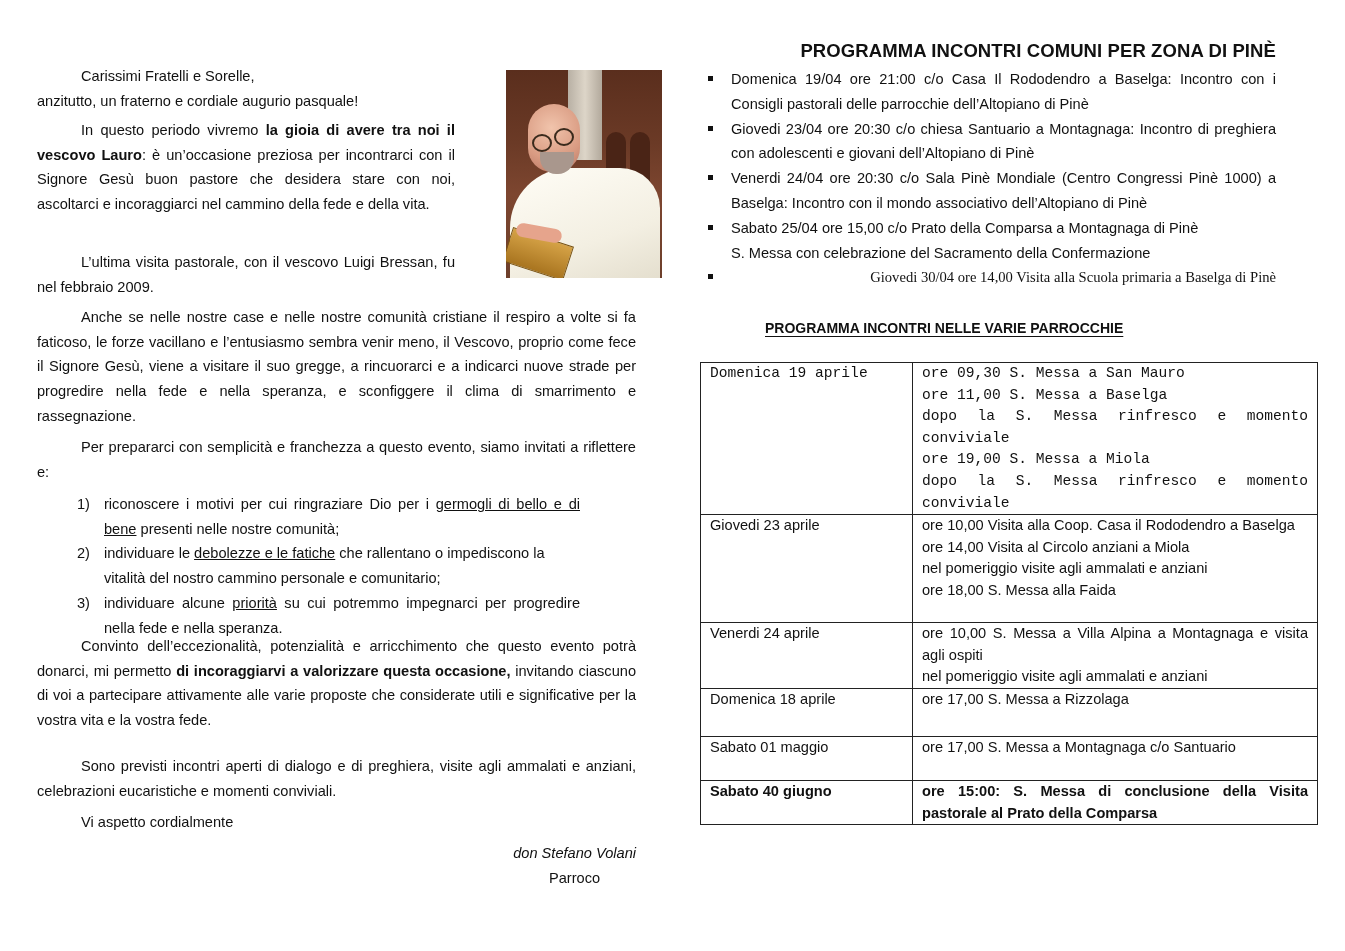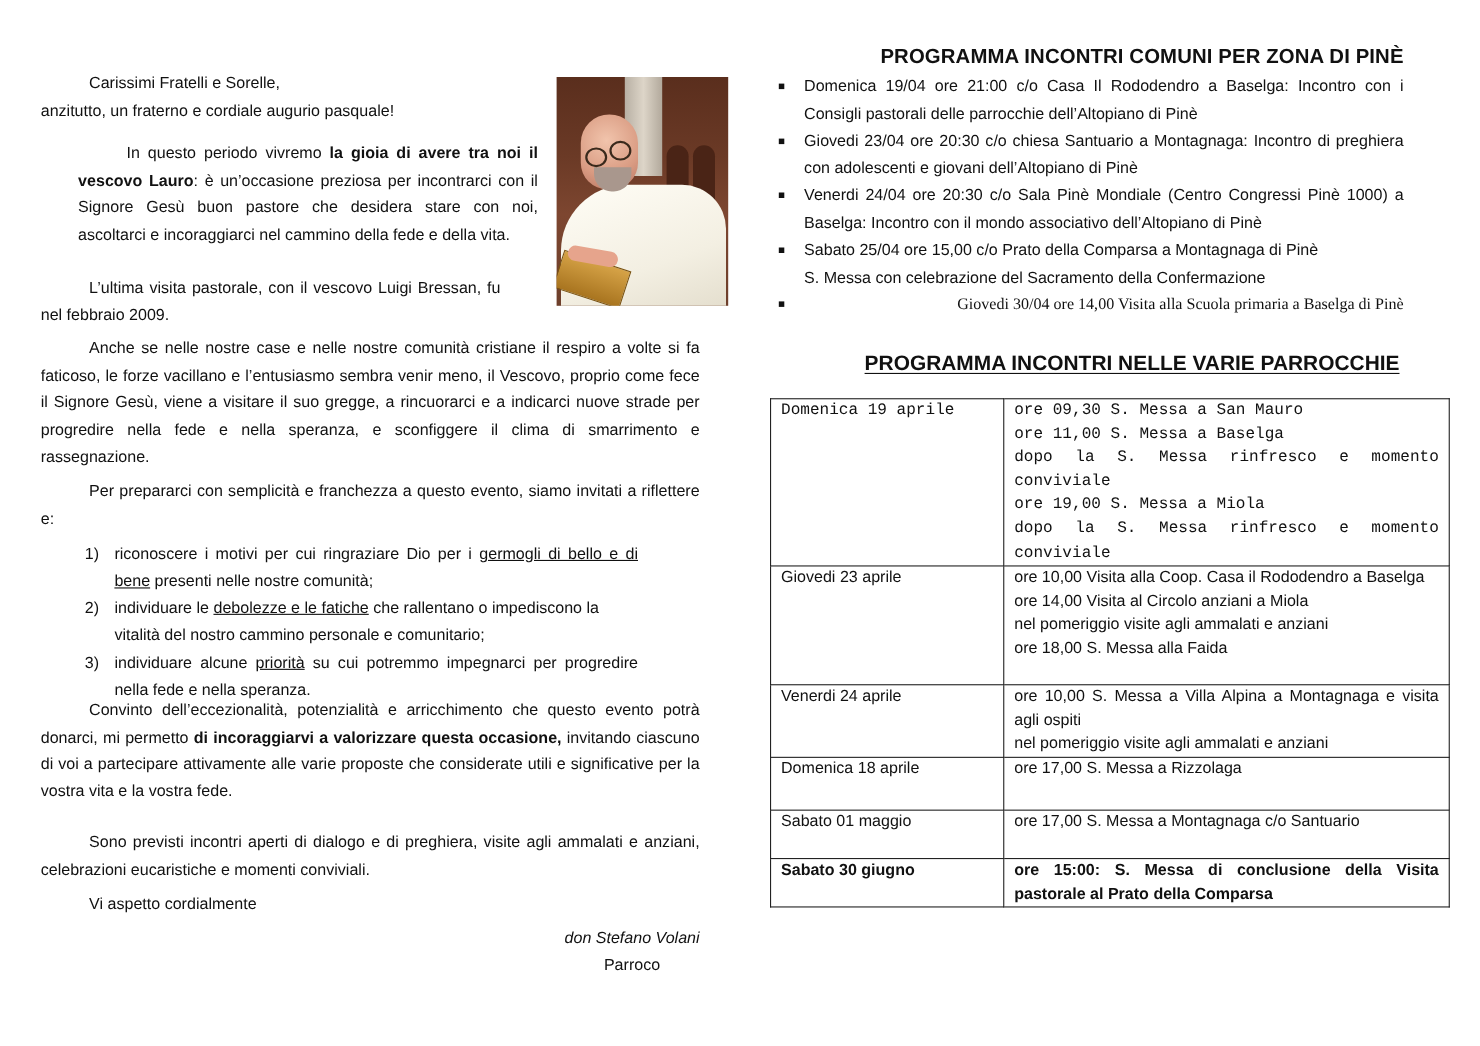--- a/index.html
+++ b/index.html
@@ -38,40 +38,40 @@
   .list li .num { position: absolute; left: 0; top: 0; }
   .list li.justify { text-align: justify; }
   .sig { position: absolute; font-style: italic; right: 0; text-align: right; }
   .sig2 { position: absolute; left: 512px; }
 
   
   .h1 { position: absolute; left: 0; width: 576px; text-align: right; font-weight: bold; font-size: 18.5px; top: 40px; letter-spacing: 0.1px; }
   .bullets { position: absolute; top: 67px; left: 0; width: 576px; margin: 0; padding: 0; list-style: none; }
   .bullets li { position: relative; padding-left: 31px; line-height: 24.8px; text-align: justify; }
   .bullets li .sq { position: absolute; left: 8px; top: 9px; width: 5px; height: 5px; background: #111; }
-  .h2 { position: absolute; top: 320px; left: 65px; font-weight: bold; font-size: 19px; text-decoration: underline; text-underline-offset: 3px; margin-left: 21px; }
+  .h2 { position: absolute; top: 320px; left: 65px; font-weight: bold; font-size: 14px; text-decoration: underline; text-underline-offset: 3px; }
 
   table.sched { position: absolute; top: 362px; left: 0; width: 618px; border-collapse: collapse; }
   table.sched td { border: 1.3px solid #222; vertical-align: top; padding: 0 9px; line-height: 21.6px; font-size: 14.6px; }
   table.sched td.day { width: 193px; }
   table.sched td.acts { text-align: justify; }
   table.sched tr.bold td { font-weight: bold; }
   .act-line { display: block; }
 </style>
 </head>
 <body>
 
 <div class="page left">
 
   <p class="p narrow indent" style="top:64px;">
     <span>Carissimi Fratelli e Sorelle,</span>
   </p>
   <p class="p narrow" style="top:89px;">anzitutto, un fraterno e cordiale augurio pasquale!</p>
 
-  <p class="p narrow indent" style="top:128px;margin-left:34px;"><span>In questo periodo vivremo </span><b>la gioia di avere tra noi il vescovo Lauro</b><span>: è un’occasione preziosa per incontrarci con il Signore Gesù buon pastore che desidera stare con noi, ascoltarci e incoraggiarci nel cammino della fede e della vita.</span></p>
+  <p class="p narrow indent" style="top:118px;"><span>In questo periodo vivremo </span><b>la gioia di avere tra noi il vescovo Lauro</b><span>: è un’occasione preziosa per incontrarci con il Signore Gesù buon pastore che desidera stare con noi, ascoltarci e incoraggiarci nel cammino della fede e della vita.</span></p>
 
   <div class="photo">
     <div class="pillar"></div>
     <div class="arch1"></div>
     <div class="arch2"></div>
     <div class="robe"></div>
     <div class="head"></div>
     <div class="beard"></div>
     <div class="glass1"></div>
     <div class="glass2"></div>
@@ -155,20 +155,20 @@
             <span class="act-line">ore 17,00  S. Messa a Rizzolaga</span>
           </td>
         </tr>
         <tr style="height: 44px;">
           <td class="day">Sabato 01 maggio</td>
           <td class="acts">
             <span class="act-line">ore 17,00 S. Messa a Montagnaga c/o Santuario</span>
           </td>
         </tr>
         <tr class="bold" style="height: 43px;">
-          <td class="day">Sabato 30 giugno</td>
+          <td class="day">Sabato 40 giugno</td>
           <td class="acts">
             <span class="act-line">ore 15:00: S. Messa di conclusione della Visita pastorale al Prato della Comparsa</span>
           </td>
         </tr>
       </tbody>
   </table>
 </div>
 
 </body></html>

